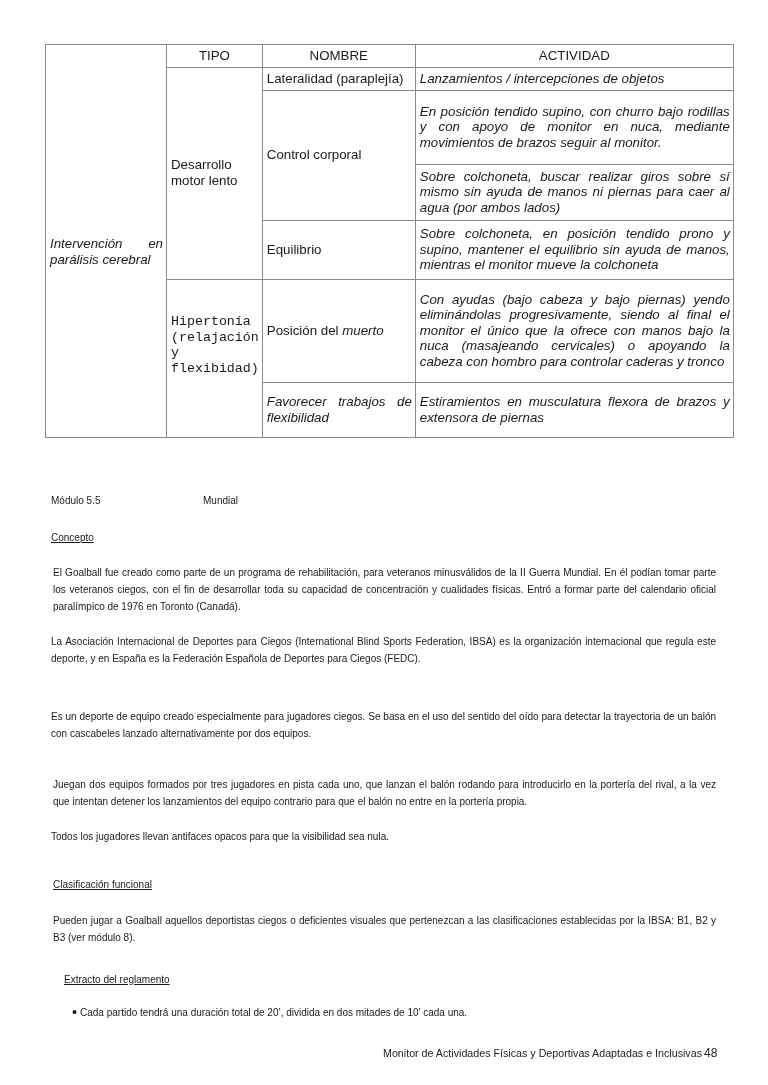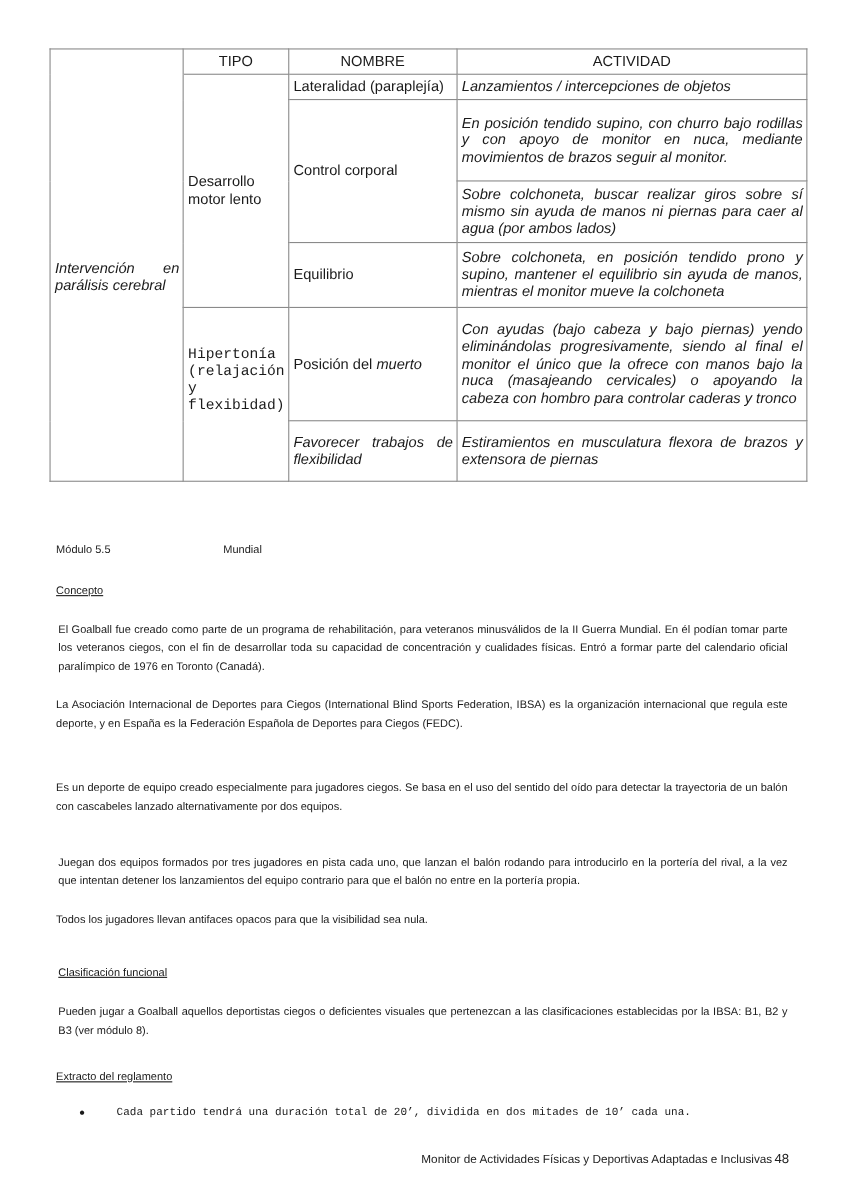--- a/index.html
+++ b/index.html
@@ -69,19 +69,19 @@
 <div class="txt u" style="left:51px; top:529px;">Concepto</div>
 <div class="txt j" style="left:53px; top:564px; width:663px;">El Goalball fue creado como parte de un programa de rehabilitación, para veteranos minusválidos de la II Guerra Mundial. En él podían tomar parte los veteranos ciegos, con el fin de desarrollar toda su capacidad de concentración y cualidades físicas. Entró a formar parte del calendario oficial paralímpico de 1976 en Toronto (Canadá).</div>
 <div class="txt j" style="left:51px; top:633px; width:665px;">La Asociación Internacional de Deportes para Ciegos (International Blind Sports Federation, IBSA) es la organización internacional que regula este deporte, y en España es la Federación Española de Deportes para Ciegos (FEDC).</div>
 <div class="txt j" style="left:51px; top:708px; width:665px;">Es un deporte de equipo creado especialmente para jugadores ciegos. Se basa en el uso del sentido del oído para detectar la trayectoria de un balón con cascabeles lanzado alternativamente por dos equipos.</div>
 <div class="txt j" style="left:53px; top:776px; width:663px;">Juegan dos equipos formados por tres jugadores en pista cada uno, que lanzan el balón rodando para introducirlo en la portería del rival, a la vez que intentan detener los lanzamientos del equipo contrario para que el balón no entre en la portería propia.</div>
 <div class="txt" style="left:51px; top:828px;">Todos los jugadores llevan antifaces opacos para que la visibilidad sea nula.</div>
 
 <div class="txt u" style="left:53px; top:876px;">Clasificación funcional</div>
 <div class="txt j" style="left:53px; top:912px; width:663px;">Pueden jugar a Goalball aquellos deportistas ciegos o deficientes visuales que pertenezcan a las clasificaciones establecidas por la IBSA: B1, B2 y B3 (ver módulo 8).</div>
 
-<div class="txt u" style="left:51px; top:971px;">Extracto del reglamento</div>
+<div class="txt u" style="left:64px; top:971px;">Extracto del reglamento</div>
 <div class="bullet">•</div>
-<div class="txt" style="left:106px; top:1004px;font-family:Liberation Mono, monospace;">Cada partido tendrá una duración total de 20’, dividida en dos mitades de 10’ cada una.</div>
+<div class="txt" style="left:80px; top:1004px;">Cada partido tendrá una duración total de 20’, dividida en dos mitades de 10’ cada una.</div>
 
 <div class="footer">
   <span>Monitor de Actividades Físicas y Deportivas Adaptadas e Inclusivas</span><span class="pg">48</span>
 </div>
 
 </body></html>

